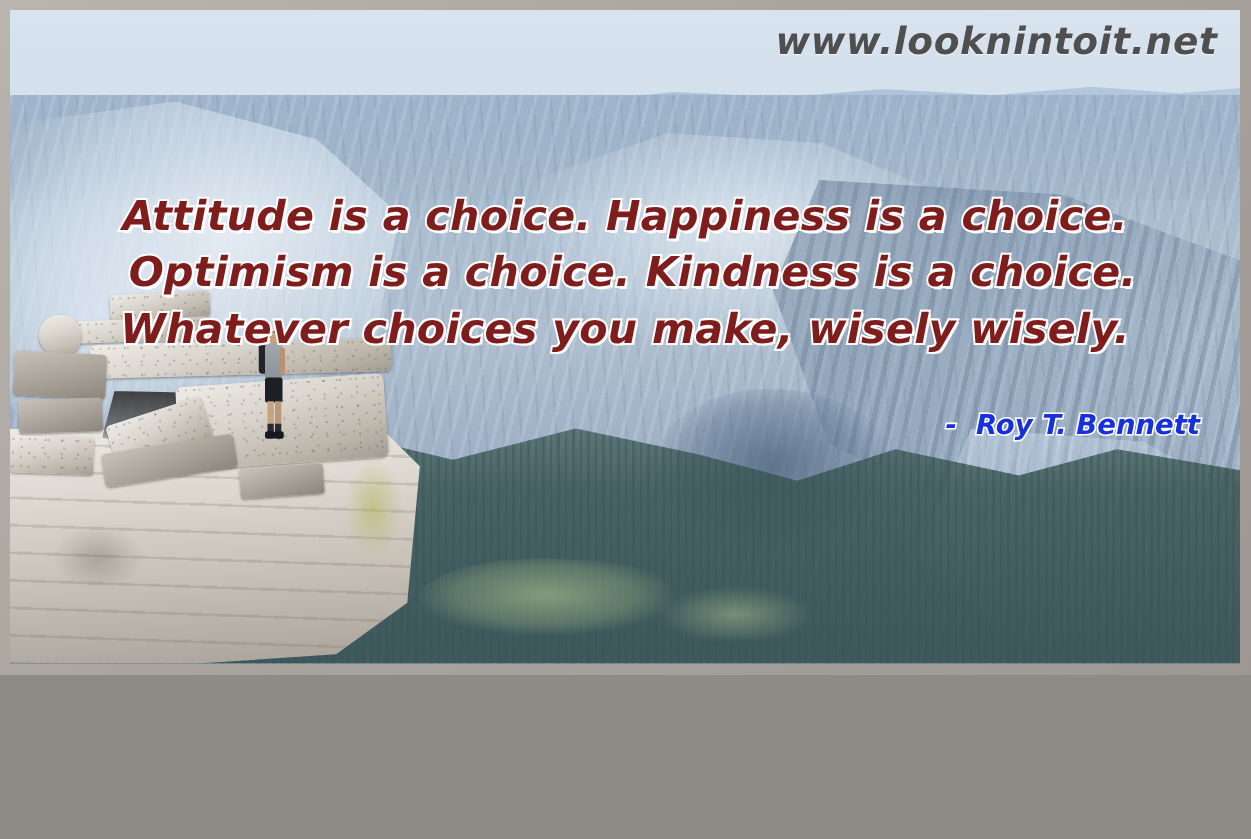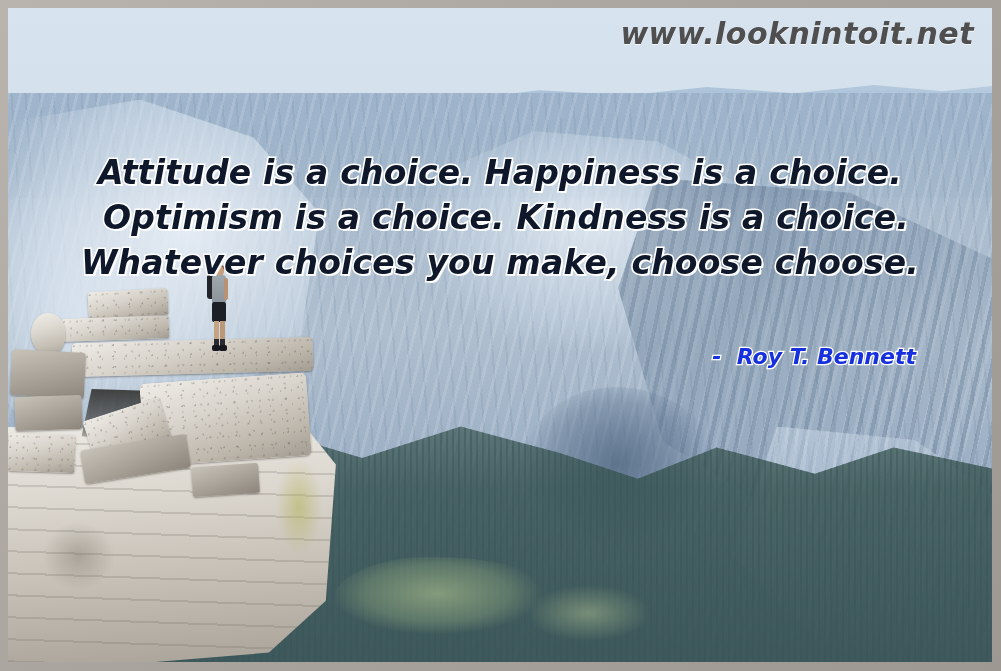--- a/index.html
+++ b/index.html
@@ -7,21 +7,21 @@
     margin: 0;
     padding: 0;
     background: #8e8a85;
     font-family: "Liberation Sans", sans-serif;
   }
 
   
   #photo-frame {
     position: relative;
     width: 1001px;
-    height: 671px;
+    height: 540px;
     box-sizing: border-box;
     background: linear-gradient(135deg, #b9b4ae 0%, #a9a49e 45%, #9d9892 100%);
     padding: 8px 9px 9px 8px;
     overflow: hidden;
   }
 
   #photo-inner {
     position: relative;
     width: 100%;
     height: 100%;
@@ -258,39 +258,39 @@
     top: 142px;
     text-align: center;
     pointer-events: none;
   }
   .quote-line {
     font-family: "DejaVu Sans", sans-serif;
     font-size: 33px;
     font-style: italic;
     font-weight: bold;
     line-height: 45px;
-    color: #0f172a;
+    color: #7f1d1d;
     white-space: nowrap;
     -webkit-text-stroke: 3px #ffffff;
     paint-order: stroke fill;
     text-shadow:
       2px 2px 0 rgba(255,255,255,0.9),
       -1px -1px 0 rgba(255,255,255,0.9);
   }
   #quote-line-1 { letter-spacing: .2px; }
   #quote-line-2 { letter-spacing: .2px; padding-left: 12px; }
   #quote-line-3 { letter-spacing: .2px; }
   #quote-line-4 { letter-spacing: .2px; }
 
   #attribution-row {
     position: absolute;
     left: 0; right: 0;
-    top: 336px;
+    top: 320px;
     text-align: right;
-    padding-right: 76px;
+    padding-right: 32px;
     box-sizing: border-box;
     pointer-events: none;
   }
   #attribution {
     font-family: "DejaVu Sans", sans-serif;
     font-size: 22px;
     font-style: italic;
     font-weight: bold;
     color: #1630dd;
     -webkit-text-stroke: 2.5px #ffffff;
@@ -352,21 +352,21 @@
       <div class="hk" id="hk-sockR"></div>
       <div class="hk" id="hk-bootL"></div>
       <div class="hk" id="hk-bootR"></div>
     </div>
 
     <div id="watermark">www.looknintoit.net</div>
 
     <div id="quote-block">
       <div class="quote-line" id="quote-line-1">Attitude is a choice.   Happiness is a choice.</div>
       <div class="quote-line" id="quote-line-2">Optimism is a choice.   Kindness is a choice.</div>
-      <div class="quote-line" id="quote-line-4">Whatever choices you make, choose choose.</div>
+      <div class="quote-line" id="quote-line-4">Whatever choices you make, wisely wisely.</div>
     </div>
 
     <div id="attribution-row">
       <span id="attribution">-  Roy T. Bennett</span>
     </div>
 
   </div>
 </div>
 
 </body></html>

